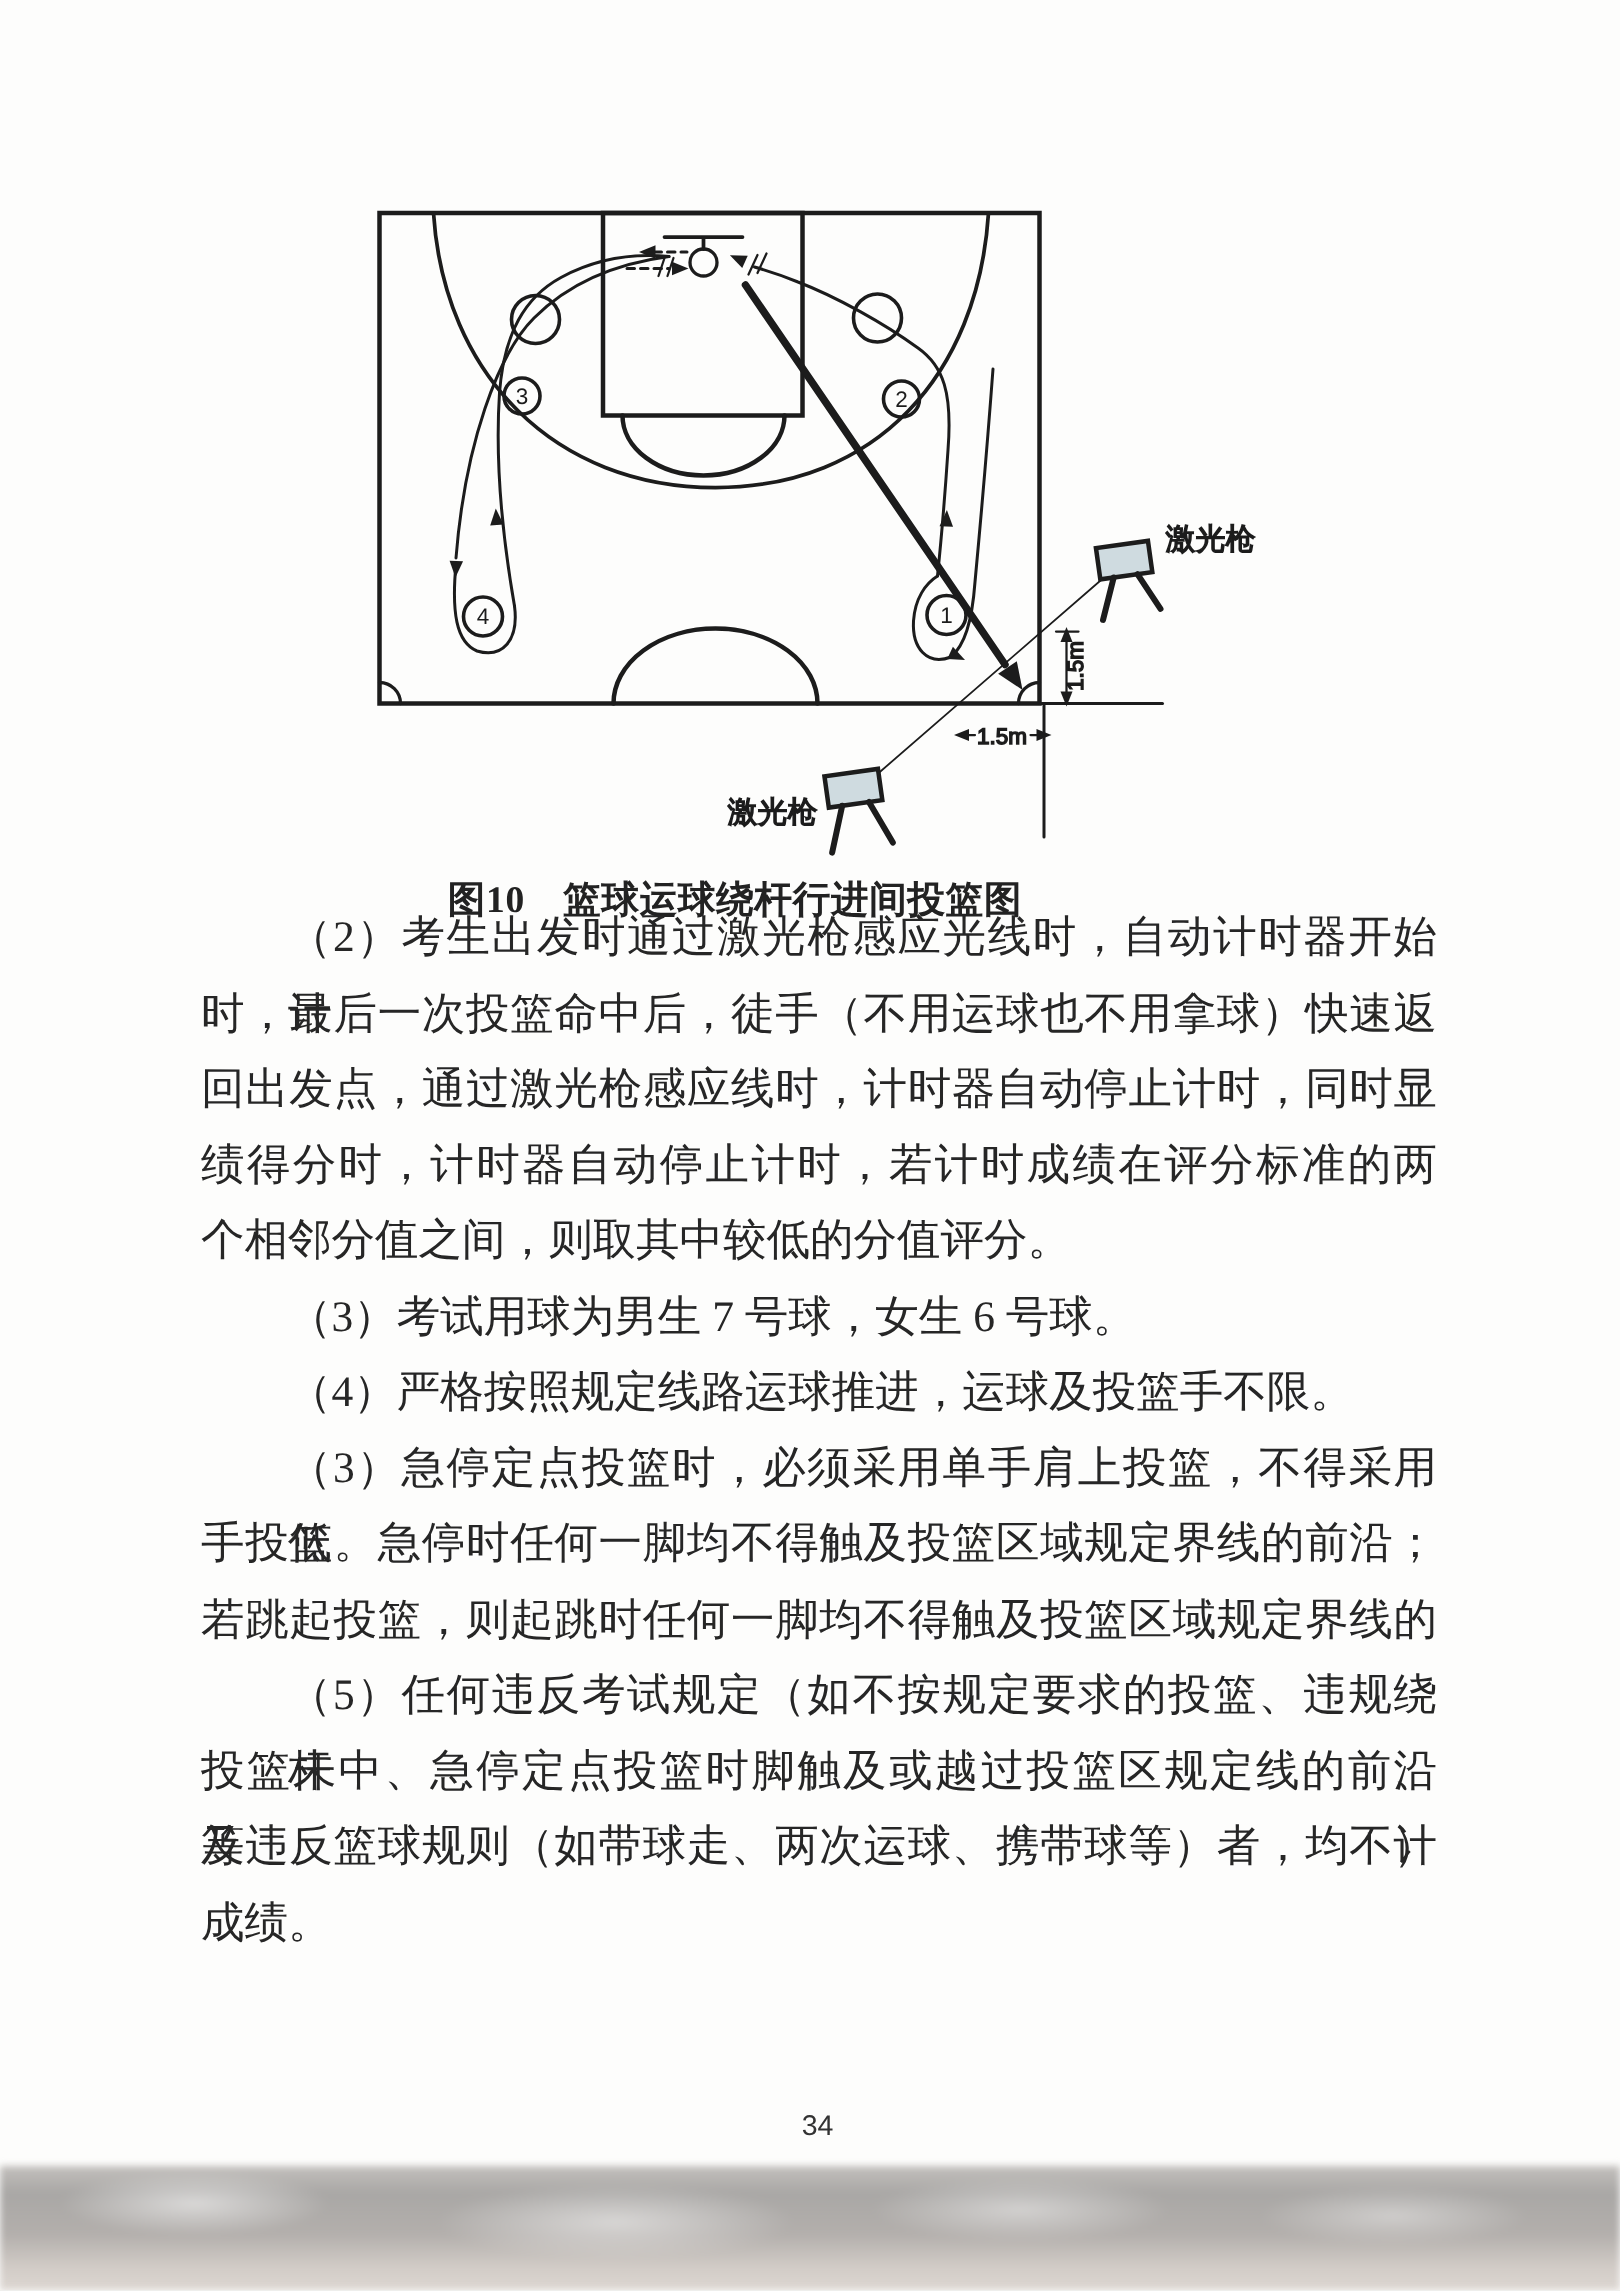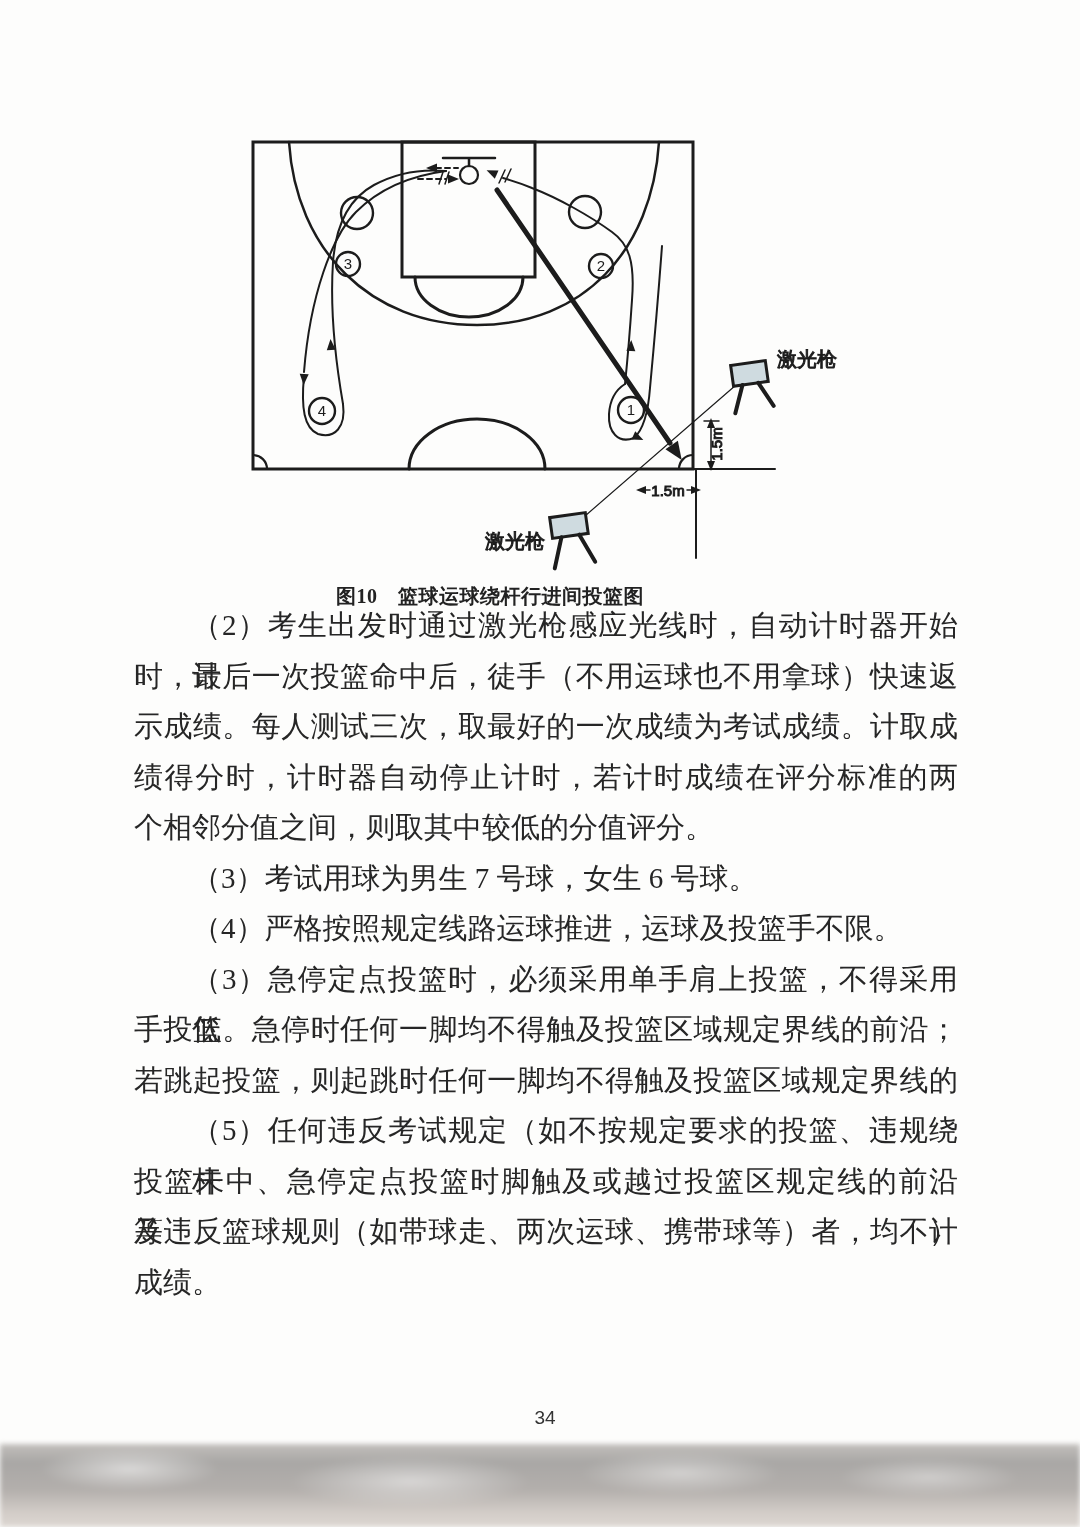--- a/index.html
+++ b/index.html
@@ -7,21 +7,21 @@
     position:relative;
     width:1080px;height:1527px;
     background:#fdfdfc;
     overflow:hidden;
     font-family:"Liberation Serif","DejaVu Serif",serif;
     color:#2b2b2b;
   }
   .diagram{position:absolute;left:245px;top:135px;width:625px;height:445px;}
   .caption{
     position:absolute;left:240px;top:583px;width:500px;
-    text-align:center;font-size:20px;font-weight:bold;color:#222;
+    text-align:center;font-size:25px;font-weight:bold;color:#222;
     letter-spacing:0.5px;white-space:nowrap;
   }
   .body-text{position:absolute;left:134px;top:600px;width:824px;font-size:29px;color:#262626;}
   .bl{height:50.5px;line-height:50.5px;white-space:nowrap;overflow:visible;}
   .bl.fill{white-space:normal;text-align:justify;text-align-last:justify;}
   .bl.ind{padding-left:58px;}
   .page-number{
     position:absolute;left:0;top:1407px;width:1090px;text-align:center;
     font-size:19px;color:#333;font-family:"Liberation Sans","DejaVu Sans",sans-serif;
   }
@@ -133,21 +133,21 @@
       <path d="M560,536 L549,566 M578,536 L590,565" stroke-width="4"></path>
     </g>
     <text class="cjk" font-size="20" text-anchor="end" x="545" y="548">激光枪</text>
   </svg>
 
   <div class="caption">图10　篮球运球绕杆行进间投篮图</div>
 
   <div class="body-text">
     <div class="bl ind fill">（2）考生出发时通过激光枪感应光线时，自动计时器开始计</div>
     <div class="bl fill">时，最后一次投篮命中后，徒手（不用运球也不用拿球）快速返</div>
-    <div class="bl fill">示成绩。每人测试三次，取最好的一次成绩为考试成绩。计取成</div>
+    <div class="bl fill">回出发点，通过激光枪感应线时，计时器自动停止计时，同时显</div>
     <div class="bl fill">绩得分时，计时器自动停止计时，若计时成绩在评分标准的两</div>
     <div class="bl">个相邻分值之间，则取其中较低的分值评分。</div>
     <div class="bl ind">（3）考试用球为男生 7 号球，女生 6 号球。</div>
     <div class="bl ind">（4）严格按照规定线路运球推进，运球及投篮手不限。</div>
     <div class="bl ind fill">（3）急停定点投篮时，必须采用单手肩上投篮，不得采用低</div>
     <div class="bl fill">手投篮。急停时任何一脚均不得触及投篮区域规定界线的前沿；</div>
     <div class="bl fill">若跳起投篮，则起跳时任何一脚均不得触及投篮区域规定界线的</div>
     <div class="bl ind fill">（5）任何违反考试规定（如不按规定要求的投篮、违规绕杆、</div>
     <div class="bl fill">投篮未中、急停定点投篮时脚触及或越过投篮区规定线的前沿等）</div>
     <div class="bl fill">及违反篮球规则（如带球走、两次运球、携带球等）者，均不计</div>

